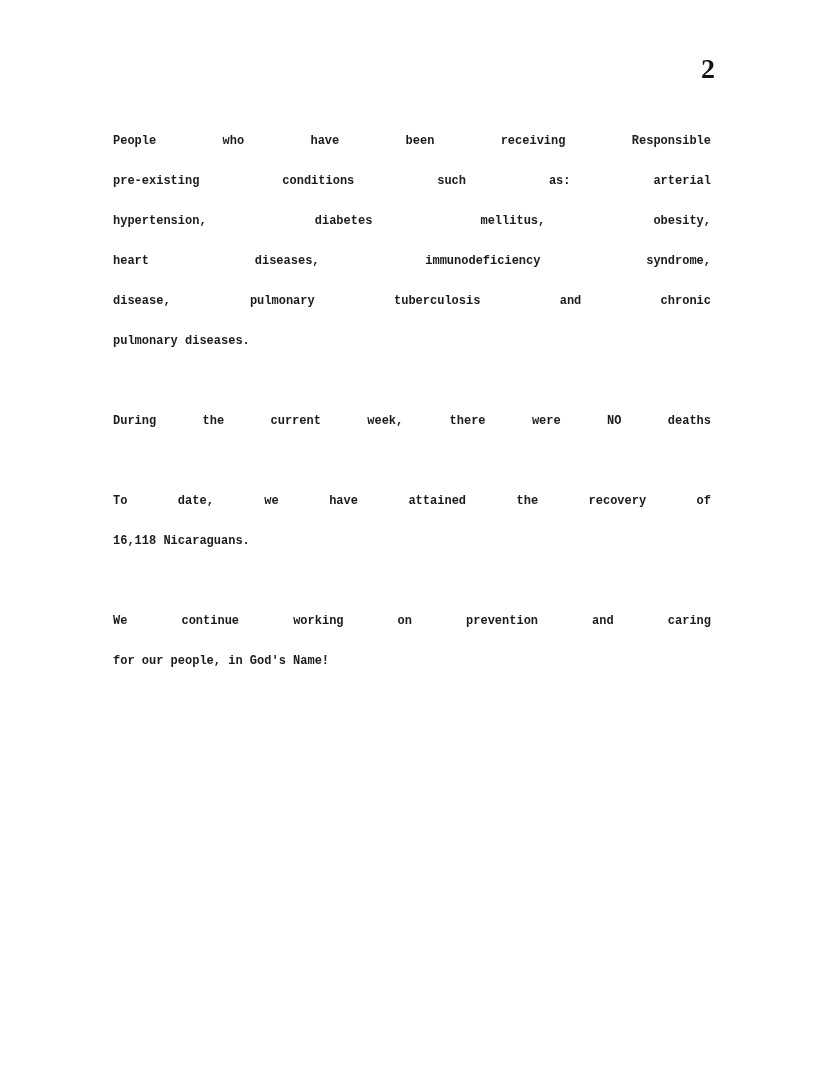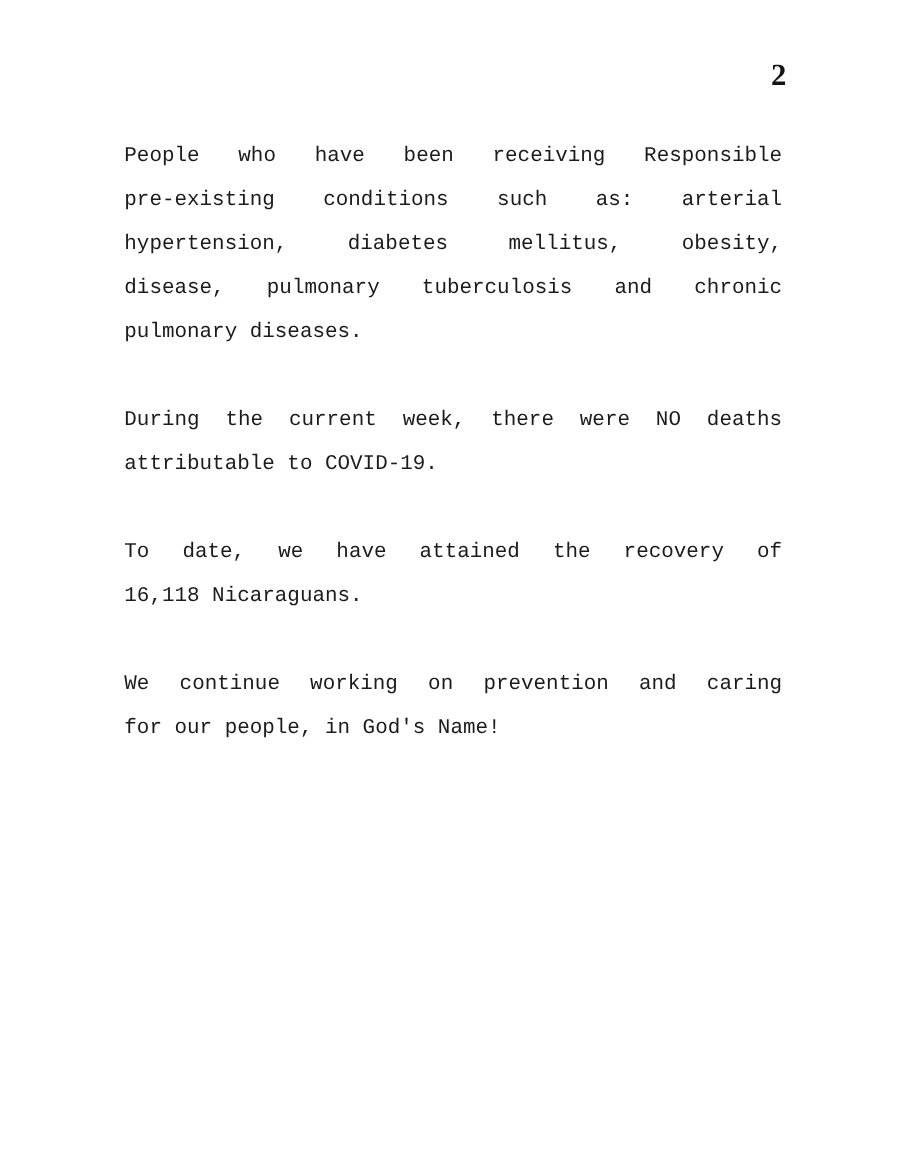--- a/index.html
+++ b/index.html
@@ -31,22 +31,22 @@
     font-weight: bold;
     font-size: 28px;
     line-height: 32px;
     color: #141414;
   }
   .body-text {
     position: absolute;
     top: 121px;
     left: 113px;
     width: 598px;
-    font-size: 19px;
-    font-weight: normal;
+    font-size: 12px;
+    font-weight: bold;
     line-height: 40px;
     color: #1b1b1b;
     letter-spacing: 0;
   }
   .paragraph {
     margin: 0 0 40px 0;
   }
   .line {
     text-align: justify;
     text-align-last: justify;
@@ -61,26 +61,26 @@
 </head>
 <body>
 
 <div class="page">
   <div class="page-number">2</div>
   <div class="body-text" id="body-text">
       <div class="paragraph">
         <div class="line">People who have been receiving Responsible</div>
         <div class="line">pre-existing conditions such as: arterial</div>
         <div class="line">hypertension, diabetes mellitus, obesity,</div>
+        <div class="line">heart diseases, immunodeficiency syndrome,</div>
         <div class="line">disease, pulmonary tuberculosis and chronic</div>
         <div class="line last-line">pulmonary diseases.</div>
       </div>
       <div class="paragraph">
         <div class="line">During the current week, there were NO deaths</div>
-        <div class="line last-line">attributable to COVID-19.</div>
       </div>
       <div class="paragraph">
         <div class="line">To date, we have attained the recovery of</div>
         <div class="line last-line">16,118 Nicaraguans.</div>
       </div>
       <div class="paragraph">
         <div class="line">We continue working on prevention and caring</div>
         <div class="line last-line">for our people, in God's Name!</div>
       </div>
     </div>

